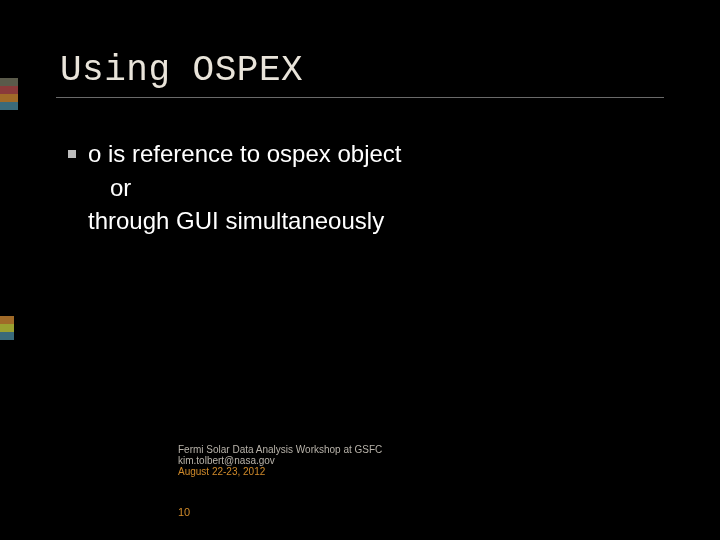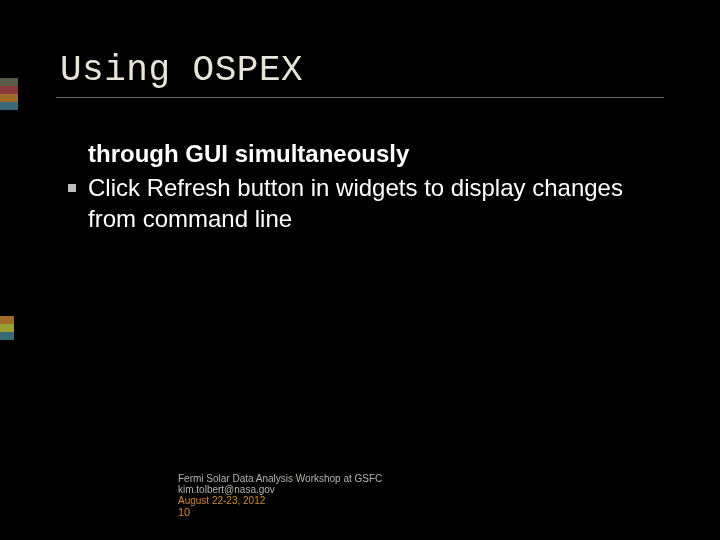--- a/index.html
+++ b/index.html
@@ -66,39 +66,39 @@
   .bullets > li.bul::before {
     content: "";
     position: absolute;
     left: -20px;
     top: 12px;
     width: 8px;
     height: 8px;
     background: #bdbdbd;
   }
   .sub { padding-left: 22px; }
-  .sub2 { padding-left: 0px; font-weight: bold; }
+  .sub2 { padding-left: 0px; }
   .footer {
     position: absolute;
     bottom: 22px;
     left: 0;
     right: 0;
     display: flex;
     justify-content: space-between;
     align-items: baseline;
     padding: 0 34px 0 170px;
     font-family: 'Candara', 'Segoe UI', sans-serif;
     font-size: 10px;
     color: #b8b3aa;
     flex-direction: column;
   }
   .footer .left { white-space: nowrap; }
   .footer .mid { white-space: nowrap; margin-left: 8px; }
   .footer .date { color: #d08a2a; white-space: nowrap; }
-  .footer .pagenum { color: #d08a2a; font-size: 11px; }
+  .footer .pagenum { color: #d08a2a; font-size: 11px; margin-top: 29px; }
 </style>
 </head>
 <body>
 
 <div class="slide">
 
   <div class="accent-blocks">
     <div class="blk c1"></div>
     <div class="blk c2"></div>
     <div class="blk c3"></div>
@@ -107,22 +107,23 @@
   <div class="accent-blocks2">
     <div class="blk d1"></div>
     <div class="blk d2"></div>
     <div class="blk d3"></div>
   </div>
 
   <h1 class="title">Using OSPEX</h1>
   <div class="underline"></div>
 
   <ul class="bullets">
+    <li class="bul"><span>o is reference to ospex object</span></li>
+    <li class="sub"><span>or</span></li>
     <li class="sub2"><span>through GUI simultaneously</span></li>
-    <li class="bul"><span>Click Refresh button in widgets to display changes from command line</span></li>
   </ul>
 
   <div class="footer">
     <span class="left">Fermi Solar Data Analysis Workshop at GSFC</span>
     <span class="mid">kim.tolbert@nasa.gov</span>
     <span class="date">August 22-23, 2012</span>
     <span class="pagenum">10</span>
   </div>
 </div>
 

